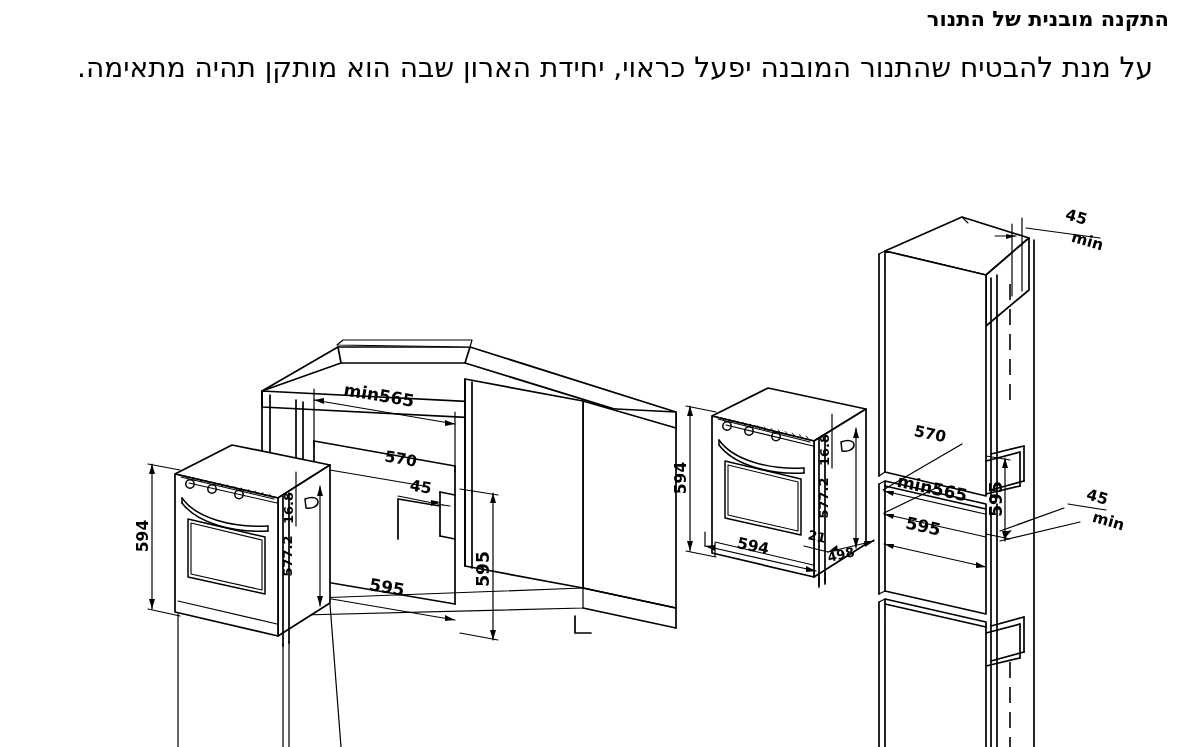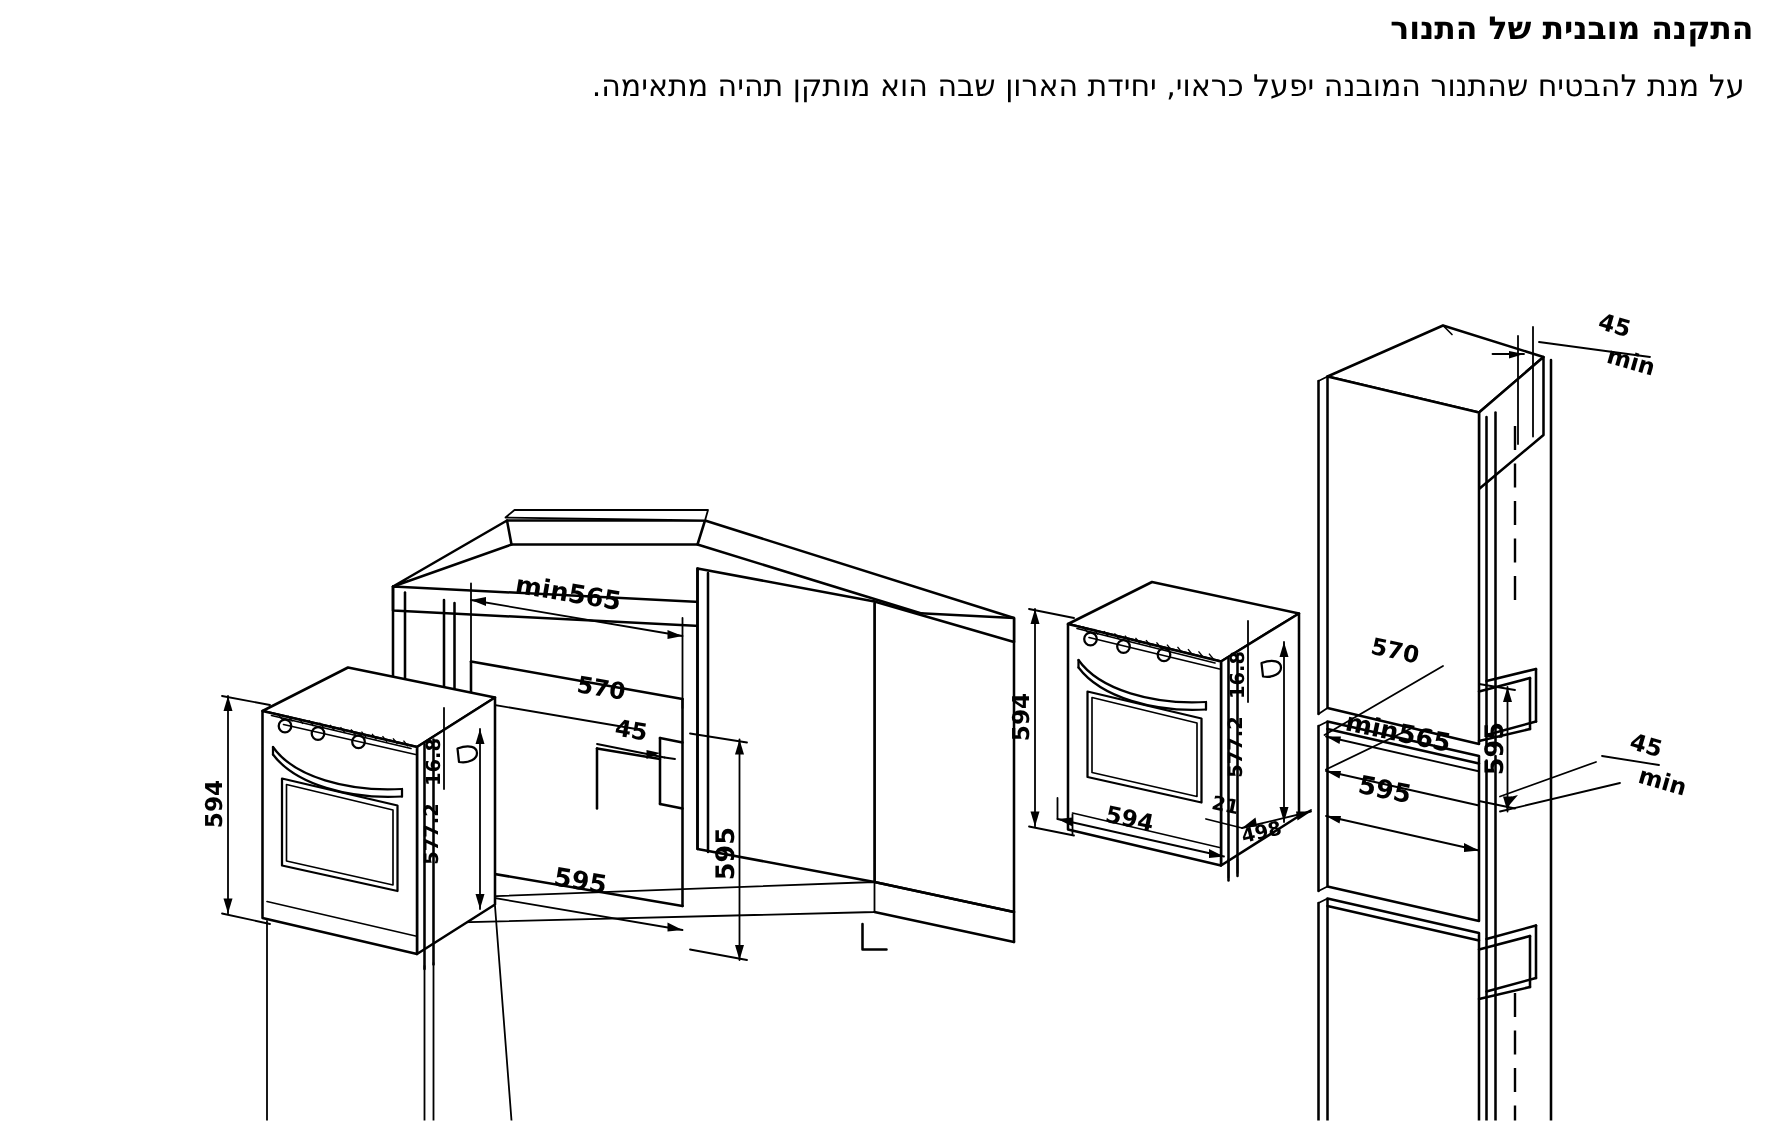--- a/index.html
+++ b/index.html
@@ -34,24 +34,24 @@
     box-sizing: border-box;
   }
   .doc-title {
     font-size: 21px;
     font-weight: bold;
     line-height: 30px;
     margin: 0 0 1px 0;
     letter-spacing: 0px;
   }
   .doc-para {
-    font-size: 20px;
+    font-size: 28px;
     font-weight: normal;
     line-height: 35px;
-    margin: 6px;
+    margin: 16px;
   }
   
   #drawing {
     position: absolute;
     left: 0;
     top: 196px;
     width: 1177px;
     height: 551px;
   }
   svg { display: block; }

